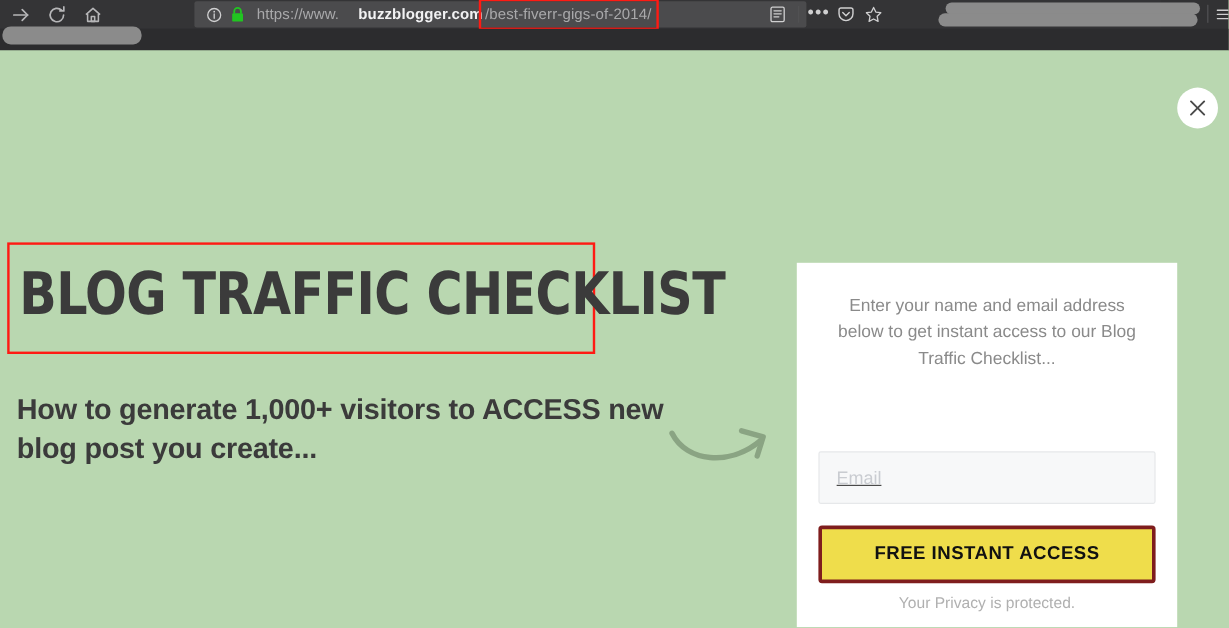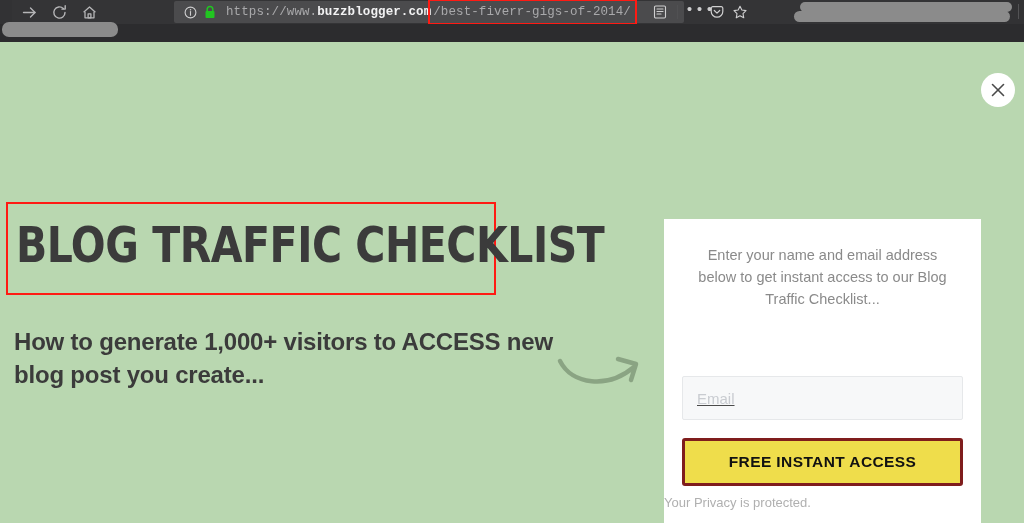--- a/index.html
+++ b/index.html
@@ -24,26 +24,25 @@
   
   #browser-chrome {
     position: absolute;
     left: 0; top: 0;
     width: 1024px;
     height: 42px;
     background: #323234;
   }
   #nav-toolbar {
     position: absolute;
-    left: 12px; top: 0;
+    left: 0; top: 0;
     width: 968px;
     height: 24px;
     background: #343436;
     display: block;
-    font-family: Liberation Mono, monospace;
   }
   .nav-btn {
     position: absolute;
     top: 1px;
     width: 22px;
     height: 22px;
     display: flex;
     align-items: center;
     justify-content: center;
     color: #b6b6b8;
@@ -84,21 +83,21 @@
   }
   #url-text {
     margin-left: 10px;
     font-size: 12.5px;
     white-space: nowrap;
     letter-spacing: 0.1px;
     display: flex;
     align-items: baseline;
   }
   .url-dim   { color: #a9a9ab; }
-  .url-host  { color: #f2f2f3; font-weight: bold; }
+  .url-host  { color: #f2f2f3; font-weight: bold; margin-left: 16px; }
   #url-path-wrap {
     position: relative;
     padding: 0 2px;
   }
   #url-path-box {
     position: absolute;
     left: -3px;
     top: -6px;
     right: -4px;
     bottom: -6px;
@@ -282,21 +281,21 @@
     letter-spacing: 0.4px;
     color: #111111;
     cursor: pointer;
   }
   #privacy-note {
     position: absolute;
     left: 0;
     top: 276px;
     width: 317px;
     margin: 0;
-    text-align: left;
+    text-align: center;
     font-size: 13px;
     color: #b0b0b0;
   }
 </style>
 </head>
 <body>
 
 <div id="screen">
 
   <div id="browser-chrome">

